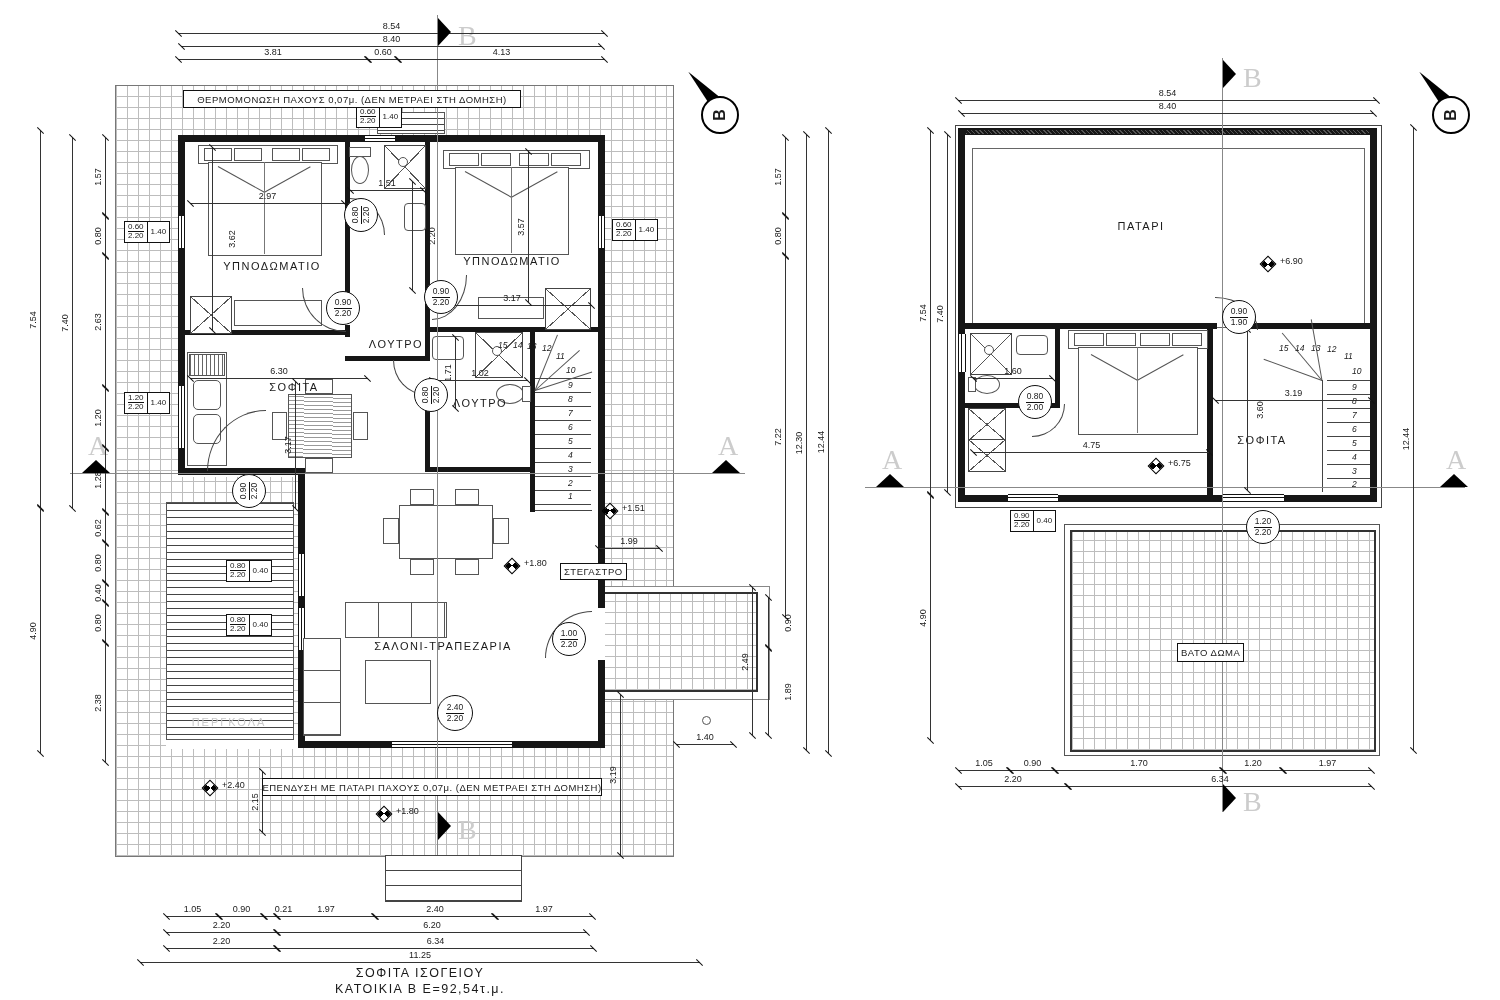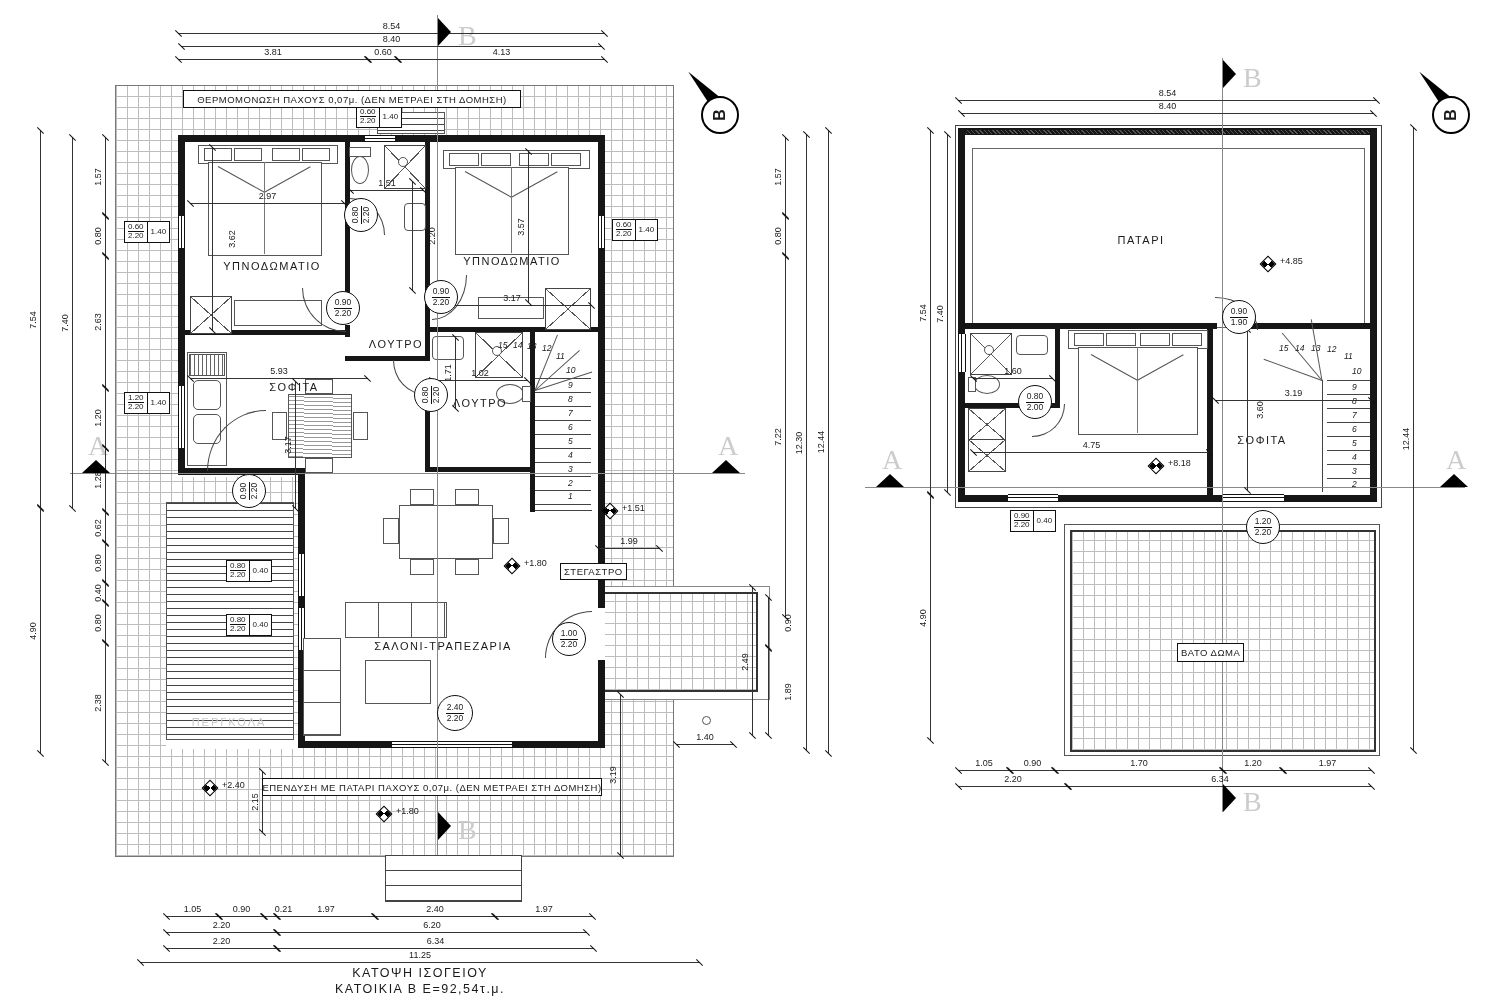--- a/index.html
+++ b/index.html
@@ -318,21 +318,21 @@
     <div class="dv" style="left:412px;top:182px;height:108px">
         <span class="labv" style="left:20px">2.20</span>
       </div>
     <div class="dl" style="left:432px;top:305px;width:160px">
         <span class="lab">3.17</span>
       </div>
     <div class="dv" style="left:528px;top:152px;height:150px">
         <span class="labv">3.57</span>
       </div>
     <div class="dl" style="left:190px;top:378px;width:178px">
-        <span class="lab">5.93</span>
+        <span class="lab">6.30</span>
       </div>
     <div class="dv" style="left:295px;top:382px;height:126px">
         <span class="labv">3.17</span>
       </div>
     <div class="dv" style="left:455px;top:338px;height:70px">
         <span class="labv">1.71</span>
       </div>
     <div class="dl" style="left:432px;top:380px;width:96px">
         <span class="lab">1.02</span>
       </div>
@@ -455,21 +455,21 @@
         <span class="s">0.40</span>
       </div>
     <div class="wbox" style="left:226px;top:614px">
         <span class="f">
           <span class="nu">0.80</span>
           <span>2.20</span>
         </span>
         <span class="s">0.40</span>
       </div>
 
-    <div class="title" style="left:420px;top:966px">ΚΑΤΟΨΗ ΙΣΟΓΕΙΟΥ</div>
+    <div class="title" style="left:420px;top:966px">ΣΟΦΙΤΑ ΙΣΟΓΕΙΟΥ</div>
     <div class="title" style="left:420px;top:982px">ΚΑΤΟΙΚΙΑ Β Ε=92,54τ.μ.</div>
   </div>
 
   <div>
 
     <div class="a" style="left:955px;top:125px;width:425px;height:381px;border:1px solid #444;z-index:2"></div>
     <div class="a" style="left:958px;top:128px;width:419px;height:374px;border:7px solid #161616;background:#fff;box-sizing:border-box;z-index:3"></div>
     <div class="insu" style="left:966px;top:130px;width:403px;height:4px"></div>
     <div class="a" style="left:972px;top:148px;width:391px;height:178px;border:1px solid #666;z-index:4"></div>
 
@@ -521,21 +521,21 @@
     <i class="sn" style="left:1352px;top:425px">6</i>
     <i class="sn" style="left:1352px;top:439px">5</i>
     <i class="sn" style="left:1352px;top:453px">4</i>
     <i class="sn" style="left:1352px;top:467px">3</i>
     <i class="sn" style="left:1352px;top:480px">2</i>
 
     <div class="a" style="left:1064px;top:524px;width:314px;height:230px;border:1px solid #555;background:#fff;z-index:2"></div>
     <div class="tile" style="left:1070px;top:530px;width:302px;height:218px;border:2px solid #333;z-index:3"></div>
     <div class="box-note" style="left:1177px;top:643px;height:17px">ΒΑΤΟ ΔΩΜΑ</div>
 
-    <div class="rl" style="left:1141px;top:234px">ΠΑΤΑΡΙ</div>
+    <div class="rl" style="left:1141px;top:220px">ΠΑΤΑΡΙ</div>
     <div class="rl" style="left:1262px;top:434px">ΣΟΦΙΤΑ</div>
 
     <div class="ln" style="left:865px;top:487px;width:600px;height:1px"></div>
     <div class="tri-up" style="left:876px;top:474px"></div>
     <div class="tri-up" style="left:1440px;top:474px"></div>
     <div class="ghost" style="left:882px;top:446px">A</div>
     <div class="ghost" style="left:1446px;top:446px">A</div>
     <div class="ln" style="left:1222px;top:58px;width:1px;height:754px"></div>
     <div class="tri-right" style="left:1223px;top:60px"></div>
     <div class="ghost" style="left:1243px;top:64px">B</div>
@@ -574,23 +574,23 @@
         <span class="lab">4.75</span>
       </div>
     <div class="dl" style="left:1215px;top:400px;width:157px">
         <span class="lab">3.19</span>
       </div>
     <div class="dv" style="left:1247px;top:330px;height:160px">
         <span class="labv" style="left:13px">3.60</span>
       </div>
 
     <div class="lvl" style="left:1262px;top:258px"></div>
-    <div class="lvlab" style="left:1280px;top:256px">+4.85</div>
+    <div class="lvlab" style="left:1280px;top:256px">+6.90</div>
     <div class="lvl" style="left:1150px;top:460px"></div>
-    <div class="lvlab" style="left:1168px;top:458px">+8.18</div>
+    <div class="lvlab" style="left:1168px;top:458px">+6.75</div>
 
     <div class="circ" style="left:1222px;top:300px">
         <span class="nu">0.90</span>
         <span>1.90</span>
       </div>
     <div class="circ" style="left:1018px;top:385px">
         <span class="nu">0.80</span>
         <span>2.00</span>
       </div>
     <div class="circ" style="left:1246px;top:510px">

